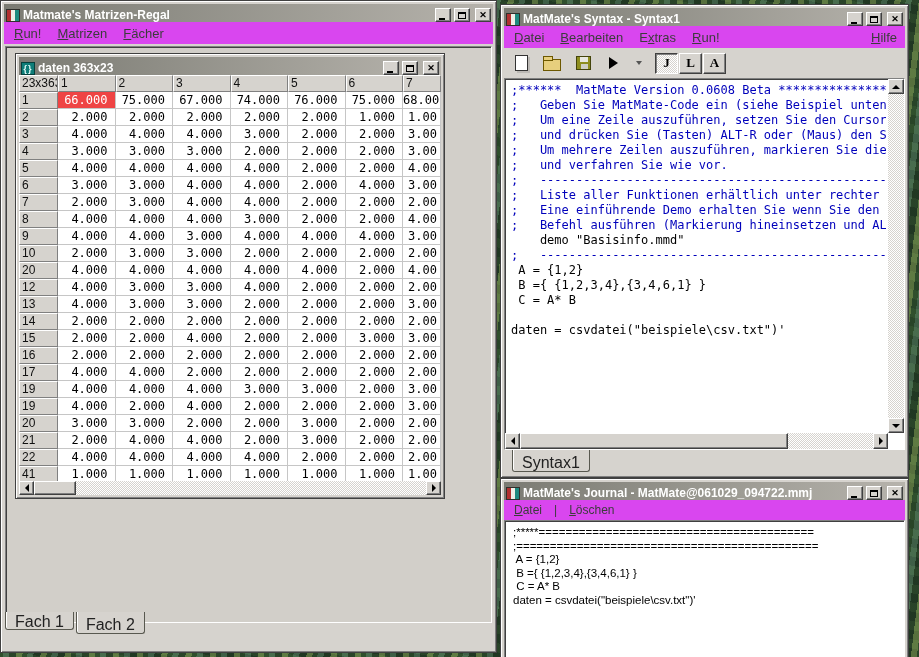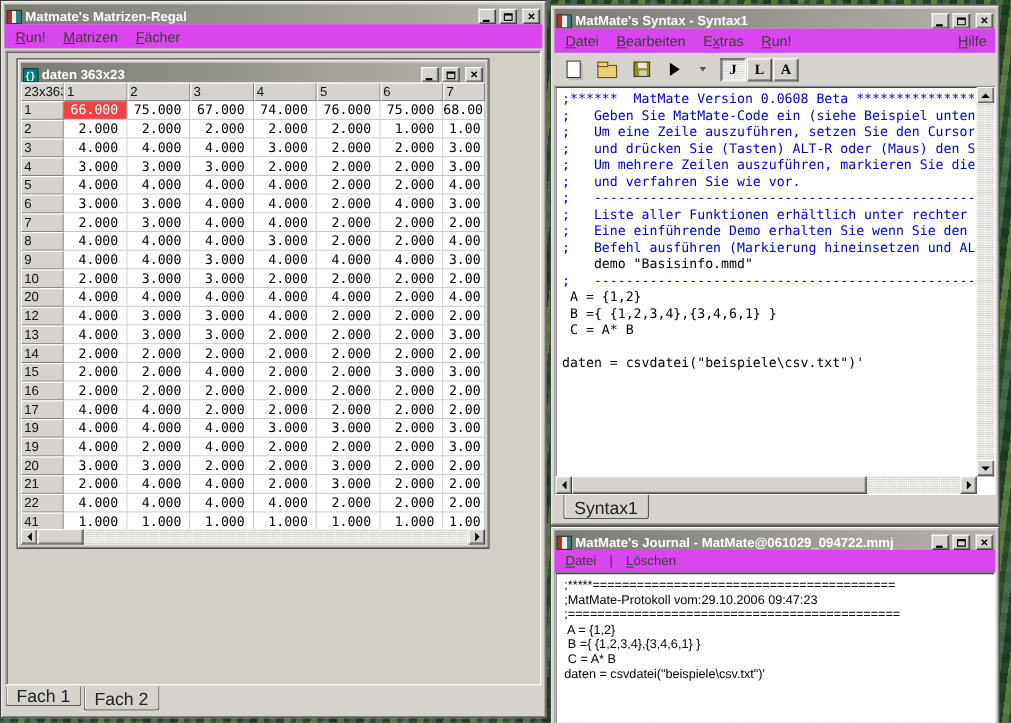--- a/index.html
+++ b/index.html
@@ -63,21 +63,21 @@
   .arr.down { border-top-color:#000; margin-bottom:-4px; }
   .sb-thumb { background:#d6d3ce; border:1px solid; border-color:#fff #404040 #404040 #fff; box-shadow:inset -1px -1px 0 #808080; }
   .hscroll { display:flex; height:14px; }
   .hscroll .sb-btn { width:15px; height:14px; }
   .hscroll .track { flex:1; display:flex; }
   .hscroll .sb-thumb { height:14px; }
 
   
   #regal { left:0; top:4; width:497px; height:653px; }
   #regal-mdi { position:absolute; left:4px; right:4px; top:45px; bottom:29px; background:#d2cfc9; }
-  #regal-tabs { position:absolute; left:4px; bottom:3px; height:25px; display:flex; align-items:flex-start;text-align:right; }
+  #regal-tabs { position:absolute; left:4px; bottom:15px; height:25px; display:flex; align-items:flex-start;text-align:right; }
   .btab {
     background:#d6d3ce; border:1px solid #58584f; border-top:none;
     border-radius:0 0 3px 3px; padding:1px 9px 0 9px; height:18px; font-size:16px; color:#222;
     box-shadow:inset 1px 0 0 #fff;
   }
   .btab.active { height:22px; padding-top:4px; margin-left:2px; position:relative; z-index:2; }
 
   
   #daten { left:9px; top:6px; width:430px; height:446px; display:flex; flex-direction:column; }
   #daten .titlebar { flex:0 0 18px; }
@@ -553,20 +553,19 @@
       </div>
     <div class="t-btn close">✕</div>
   </div>
   <div class="menubar" id="journal-menubar">
       <div class="menu-item"><u>D</u>atei</div>
       <div class="menu-sep">|</div>
       <div class="menu-item"><u>L</u>öschen</div>
     </div>
   <div class="sunken" id="journal-text">
       <div class="jline">;*****=========================================</div>
-      <div class="jline">;MatMate-Protokoll vom:29.10.2006 09:47:23</div>
       <div class="jline">;=============================================</div>
       <div class="jline"> A = {1,2}</div>
       <div class="jline"> B ={ {1,2,3,4},{3,4,6,1} }</div>
       <div class="jline"> C = A* B</div>
       <div class="jline">daten = csvdatei("beispiele\csv.txt")'</div>
     </div>
 </div>
 
 </body></html>

